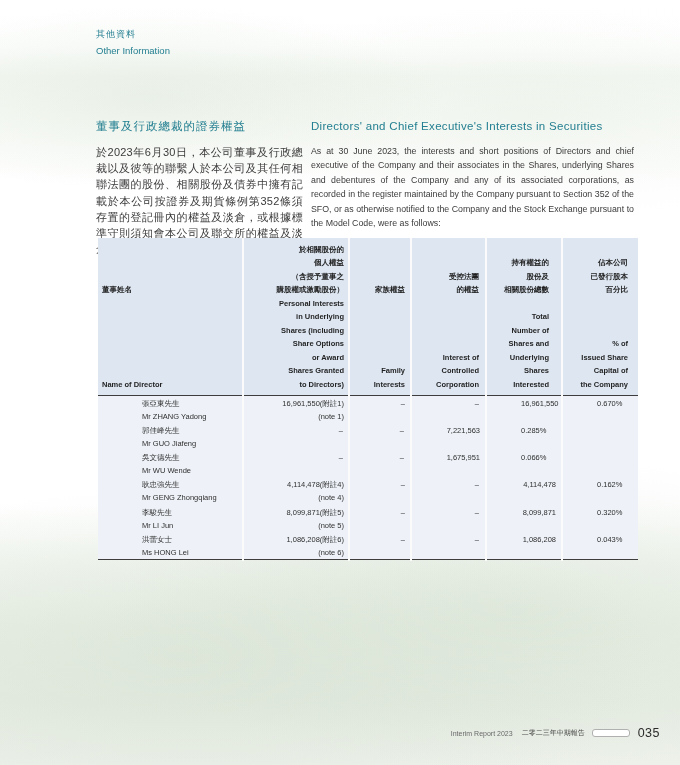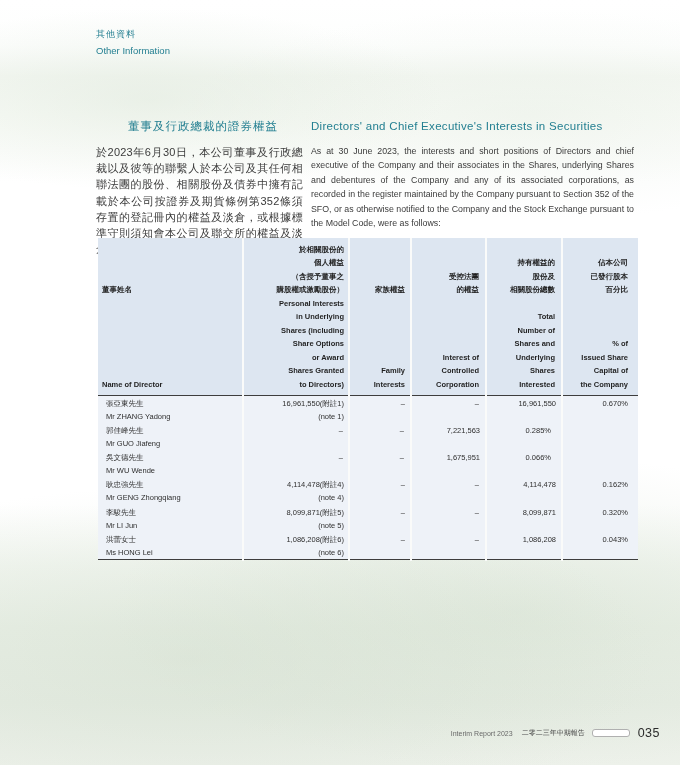--- a/index.html
+++ b/index.html
@@ -32,21 +32,21 @@
   .eyebrow .en{font-size:9.5px;}
 
   
   .content{position:absolute;left:96px;top:119px;width:538px;display:flex;gap:8px;}
   .col-zh{width:207px;}
   .col-en{width:323px;}
   .content h2{
     margin:0 0 11px 0;font-size:11.5px;font-weight:normal;
     color:var(--accent-teal);letter-spacing:0.3px;line-height:14px;
   }
-  .col-zh h2{letter-spacing:1px;margin-left:32px;}
+  .col-zh h2{letter-spacing:1px;}
   .content p{margin:0;color:#3b3b3b;text-align:justify;}
   .col-zh p{font-size:11px;line-height:16.2px;letter-spacing:0.2px;}
   .col-en p{font-size:8.8px;line-height:14.4px;}
 
   
   .itable{
     position:absolute;left:98px;top:238px;width:540px;
     background:var(--table-body-bg);
     border-bottom:1.8px solid var(--rule);
   }
@@ -61,36 +61,36 @@
   .hcell .zh,.hcell .en,.hcell .stack{
     position:absolute;white-space:pre-line;line-height:13.5px;text-align:right;
   }
   .hcell .zh{bottom:98.5px;}
   .hcell .en{bottom:4px;}
   .hcell .stack{bottom:4px;}
   .h1 .zh,.h1 .en{left:4px;text-align:left;}
   .h2 .stack{right:4px;}
   .h3 .zh,.h3 .en{right:5px;}
   .h4 .zh,.h4 .en{right:6px;}
-  .h5 .zh,.h5 .en{right:6px;}
+  .h5 .zh,.h5 .en{right:12px;}
   .h6 .zh,.h6 .en{right:10px;}
 
   .tbody{padding-top:0.5px;}
   .trow{
     display:grid;grid-template-columns:144px 106px 62px 75px 76px 77px;
     height:27.17px;box-sizing:border-box;padding-top:0.5px;
     font-size:7.5px;color:var(--ink);
   }
-  .trow .line{display:block;line-height:13px;}
+  .trow .line{display:block;line-height:13px;margin-left:36px;}
   .c1{padding-left:8px;text-align:left;}
   .c2{text-align:right;padding-right:4px;}
   .c3{text-align:right;padding-right:5px;}
   .c4{text-align:right;padding-right:6px;}
   .c5{text-align:right;padding-right:5px;}
-  .c6{text-align:right;padding-right:10px;}
+  .c6{text-align:left;padding-right:10px;}
 
   .vsep{position:absolute;top:0;bottom:-2px;width:2px;background:#fafbfa;z-index:3;}
   .vsep.s1{left:144px;} .vsep.s2{left:250px;} .vsep.s3{left:312px;}
   .vsep.s4{left:387px;} .vsep.s5{left:463px;}
 
   
   .footer{
     position:absolute;top:726px;left:96px;width:564px;
     display:flex;justify-content:flex-end;align-items:center;
   }

